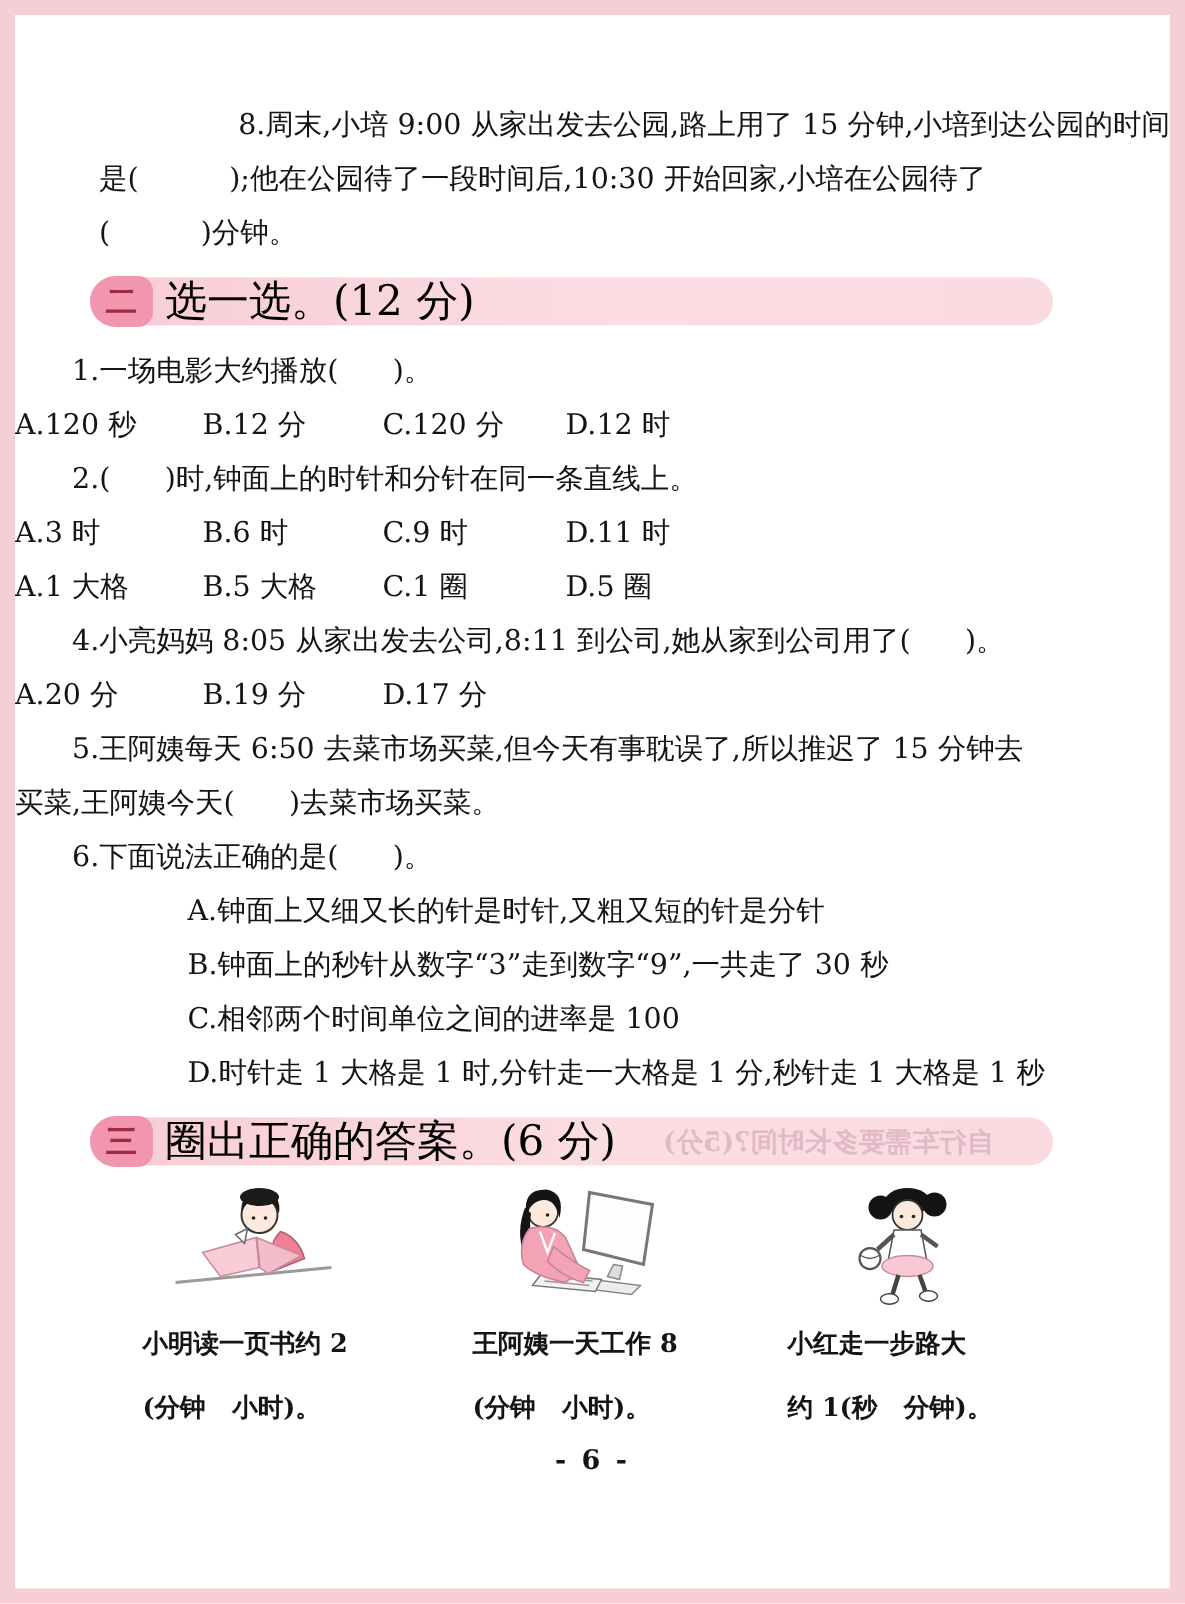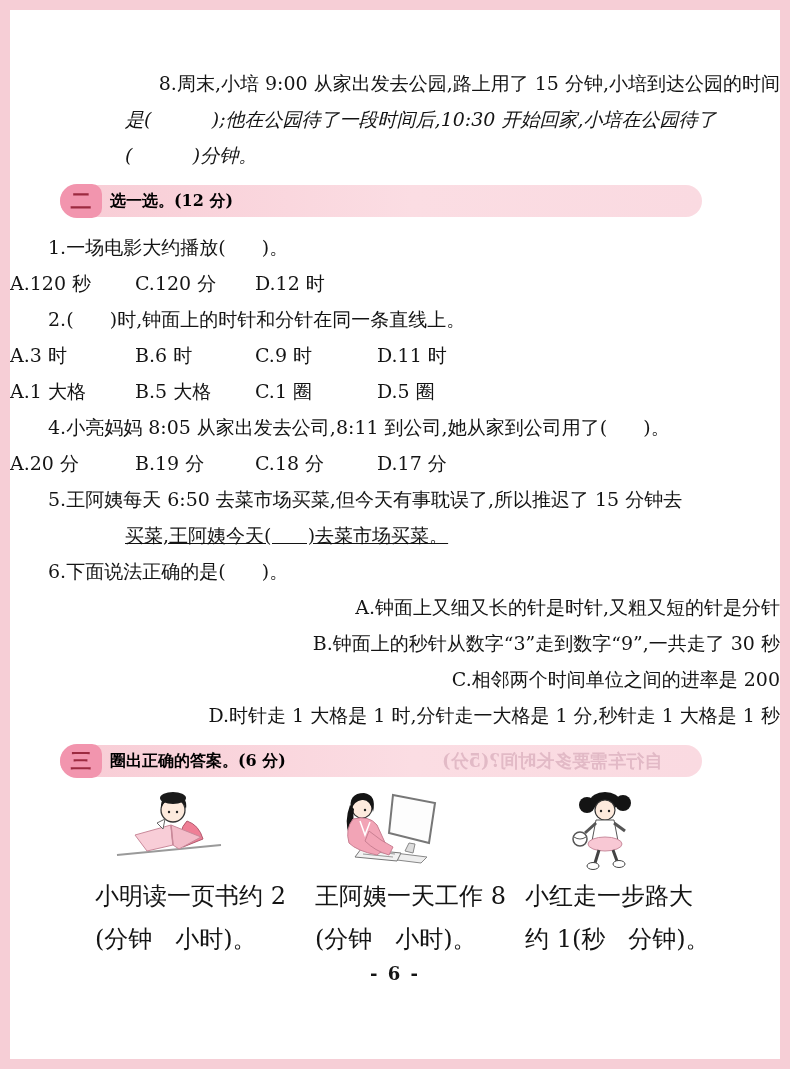--- a/index.html
+++ b/index.html
@@ -13,21 +13,21 @@
     color:#141414;
   }
   .line{
     font-size:19px;
     line-height:36px;
     white-space:pre-wrap;
   }
   
   .q8{margin-top:55px;}
   .q8 .first{margin-left:85px;text-align:right;}
-  .q8 .wrap{margin-left:115px;font-style:italic;}
+  .q8 .wrap{margin-left:56px;}
 
   
   .section-bar{
     position:relative;
     margin:12px 0 12px 50px;
     width:642px;height:32px;
     border-radius:16px;
     background:linear-gradient(to right,#f8ccd5,#fbdde3 55%,#fadae1);
     display:flex;align-items:center;
   }
@@ -35,52 +35,52 @@
     position:absolute;left:0;top:-1px;
     width:42px;height:34px;
     border-radius:17px 10px 10px 17px;
     background:#f295ae;
     color:#9c2a40;
     font-weight:bold;font-size:21px;
     display:flex;align-items:center;justify-content:center;
   }
   .section-title{
     margin-left:50px;
-    font-weight:bold;font-size:16px;color:#000;
+    font-weight:normal;font-size:28px;color:#000;
     white-space:pre-wrap;
   }
   .bleed{
     position:absolute;right:40px;top:4px;
     transform:scaleX(-1);
     color:#cf9fb0;opacity:.55;
     font-size:18px;font-weight:bold;
     white-space:pre-wrap;
   }
 
   
   .stem{margin-left:38px;}
-  .stem-wrap{margin-left:115px;text-decoration:underline;}
+  .stem-wrap{}
   .options-row{
     display:grid;
     grid-template-columns:125px 120px 122px auto;
   }
-  .option-stack{margin-left:115px;text-align:right;}
+  .option-stack{margin-left:115px;}
 
   
   .circle-row{
     display:grid;
     grid-template-columns:220px 210px auto;
     padding-left:85px;
     margin-top:8px;
   }
   .figure{height:84px;display:flex;align-items:flex-end;}
   .fig1{padding-left:18px;}
   .fig2{padding-left:14px;}
   .fig3{padding-left:42px;}
-  .caption{font-size:24px;line-height:39px;white-space:pre-wrap;margin-top:4px;}
+  .caption{font-size:17px;line-height:39px;white-space:pre-wrap;margin-top:4px;font-weight:bold;}
 
   .page-num{
     text-align:center;
     font-weight:bold;
     font-size:18px;
     margin-top:4px;
     letter-spacing:2px;
   }
 </style>
 </head>
@@ -94,20 +94,21 @@
 
 <div class="section-bar">
   <span class="section-badge">二</span>
   <span class="section-title">选一选。(12 分)</span>
 </div>
 
 <div>
   <div class="line stem">1.一场电影大约播放(      )。</div>
   <div class="options-row">
     <span class="line">A.120 秒</span>
+    <span class="line">B.12 分</span>
     <span class="line">C.120 分</span>
     <span class="line">D.12 时</span>
   </div>
 </div>
 
 <div>
   <div class="line stem">2.(      )时,钟面上的时针和分针在同一条直线上。</div>
   <div class="options-row">
     <span class="line">A.3 时</span>
     <span class="line">B.6 时</span>
@@ -123,35 +124,34 @@
     <span class="line">C.1 圈</span>
     <span class="line">D.5 圈</span>
   </div>
 </div>
 
 <div>
   <div class="line stem">4.小亮妈妈 8:05 从家出发去公司,8:11 到公司,她从家到公司用了(      )。</div>
   <div class="options-row">
     <span class="line">A.20 分</span>
     <span class="line">B.19 分</span>
-    <span class="line">C.18 分</span>
     <span class="line">D.17 分</span>
   </div>
 </div>
 
 <div>
   <div class="line stem">5.王阿姨每天 6:50 去菜市场买菜,但今天有事耽误了,所以推迟了 15 分钟去</div>
   <div class="line stem-wrap">买菜,王阿姨今天(      )去菜市场买菜。</div>
 </div>
 
 <div>
   <div class="line stem">6.下面说法正确的是(      )。</div>
   <div class="line option-stack">A.钟面上又细又长的针是时针,又粗又短的针是分针</div>
   <div class="line option-stack">B.钟面上的秒针从数字“3”走到数字“9”,一共走了 30 秒</div>
-  <div class="line option-stack">C.相邻两个时间单位之间的进率是 200</div>
+  <div class="line option-stack">C.相邻两个时间单位之间的进率是 100</div>
   <div class="line option-stack">D.时针走 1 大格是 1 时,分针走一大格是 1 分,秒针走 1 大格是 1 秒</div>
 </div>
 
 <div class="section-bar">
   <span class="section-badge">三</span>
   <span class="section-title">圈出正确的答案。(6 分)</span>
   <span class="bleed">自行车需要多长时间?(5分)</span>
 </div>
 
 <div class="circle-row">

